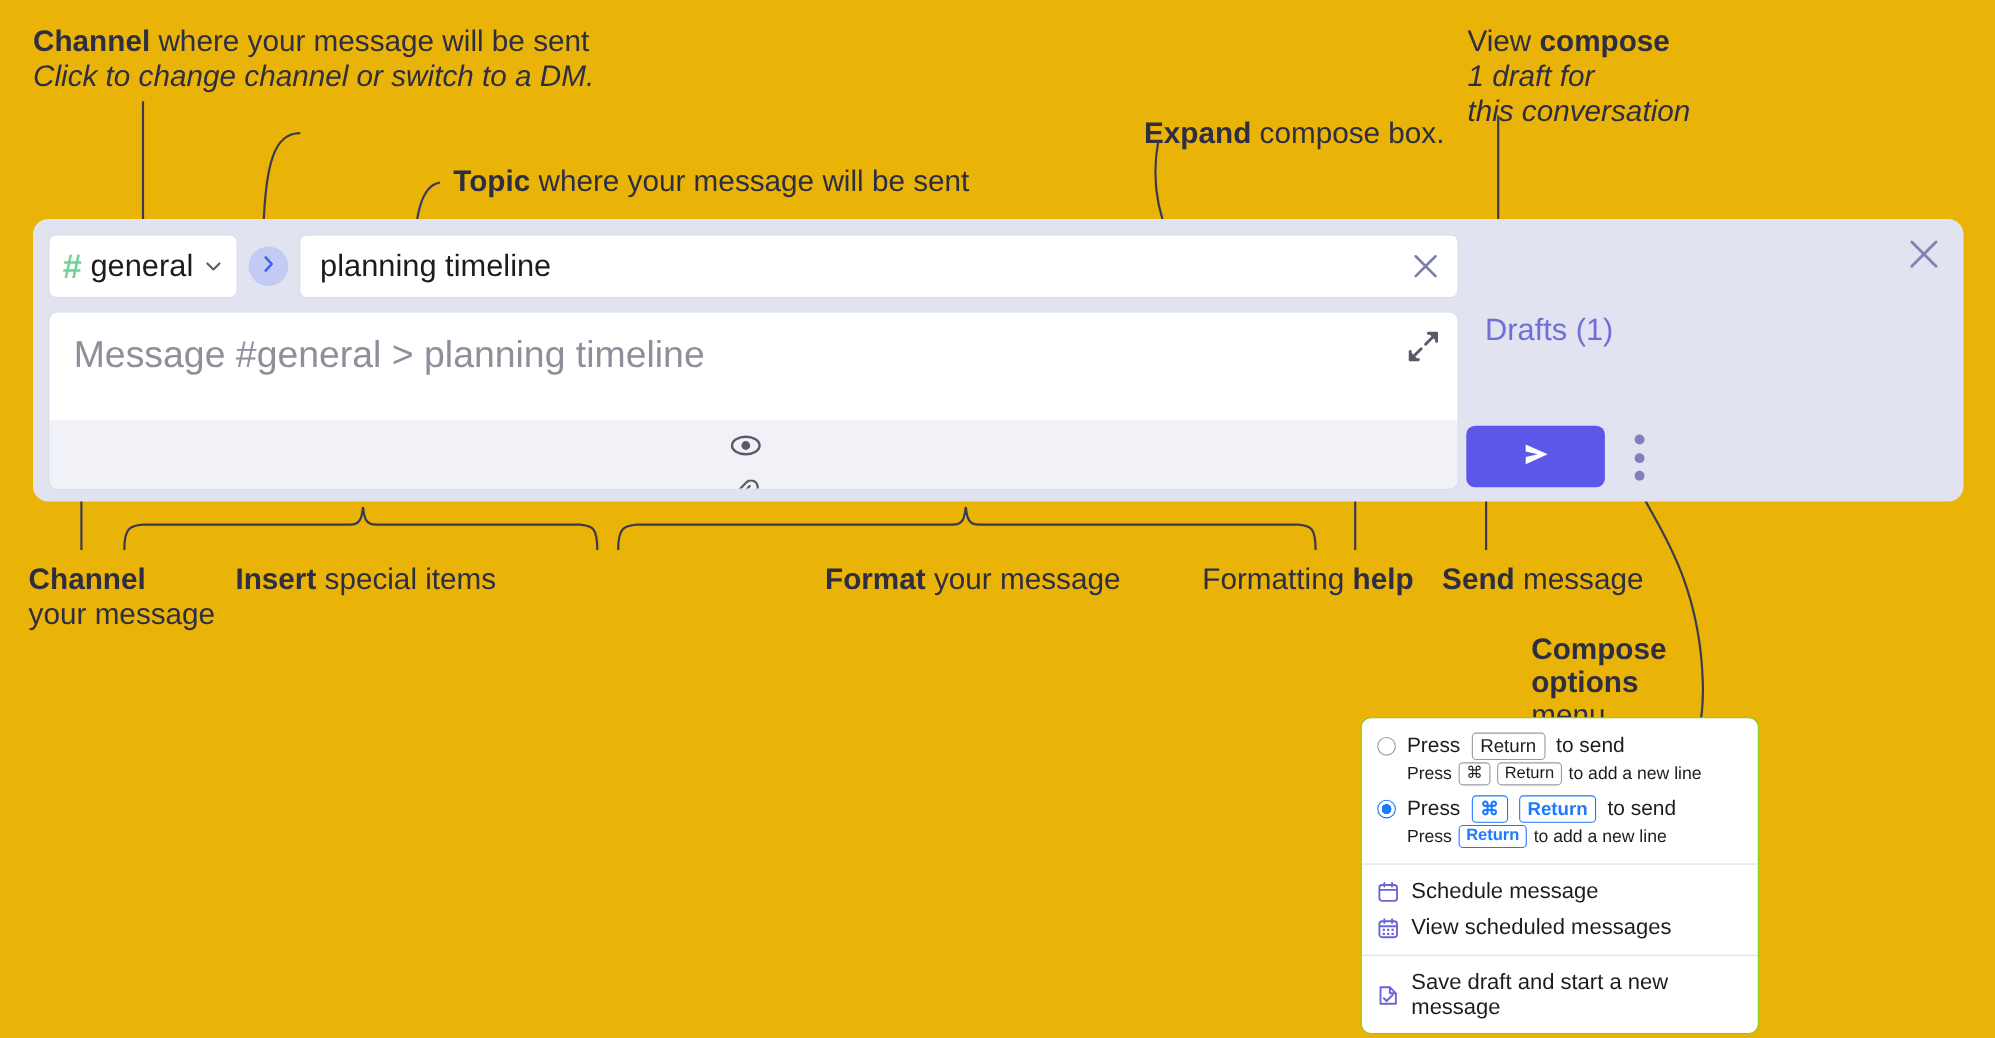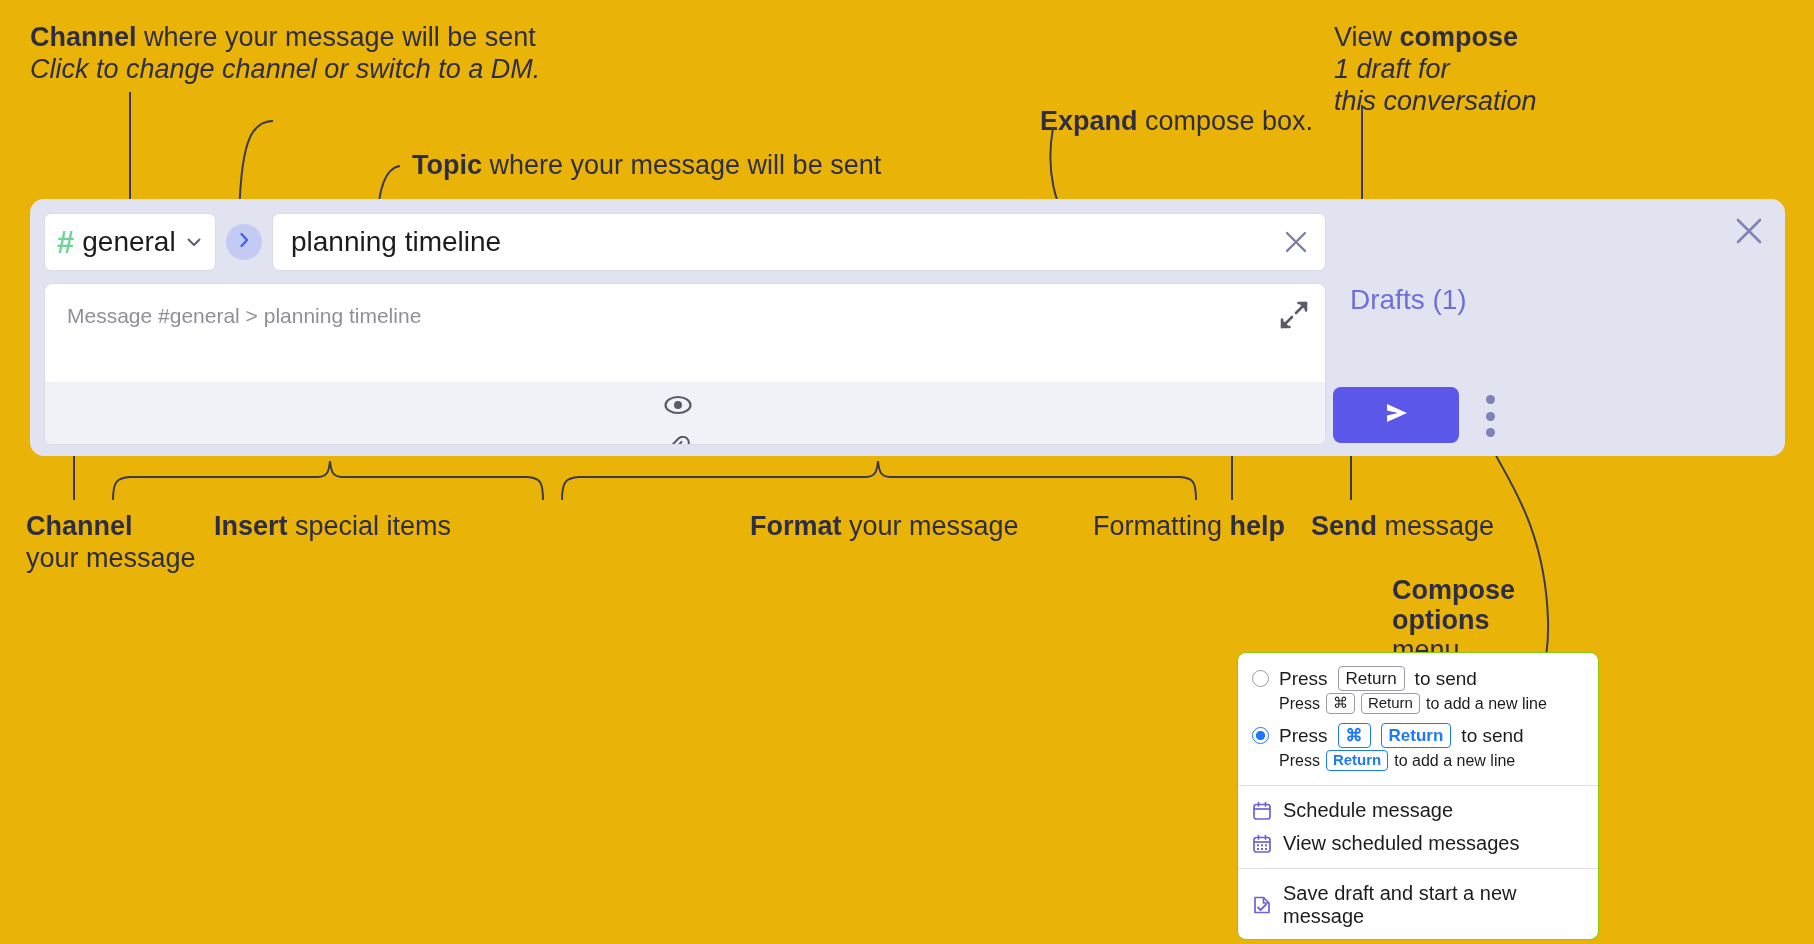--- a/index.html
+++ b/index.html
@@ -122,21 +122,21 @@
     border-radius: 8px;
     overflow: hidden;
   }
   .msg-area {
     position: relative;
     height: 98px;
     padding: 20px 22px 0 22px;
     box-sizing: border-box;
   }
   .msg-placeholder {
-    font-size: 21px;
+    font-size: 34px;
     color: #8f8f9c;
   }
   .expand-btn {
     position: absolute;
     right: 16px;
     top: 16px;
     width: 30px; height: 30px;
   }
   .toolbar {
     height: 62px;

